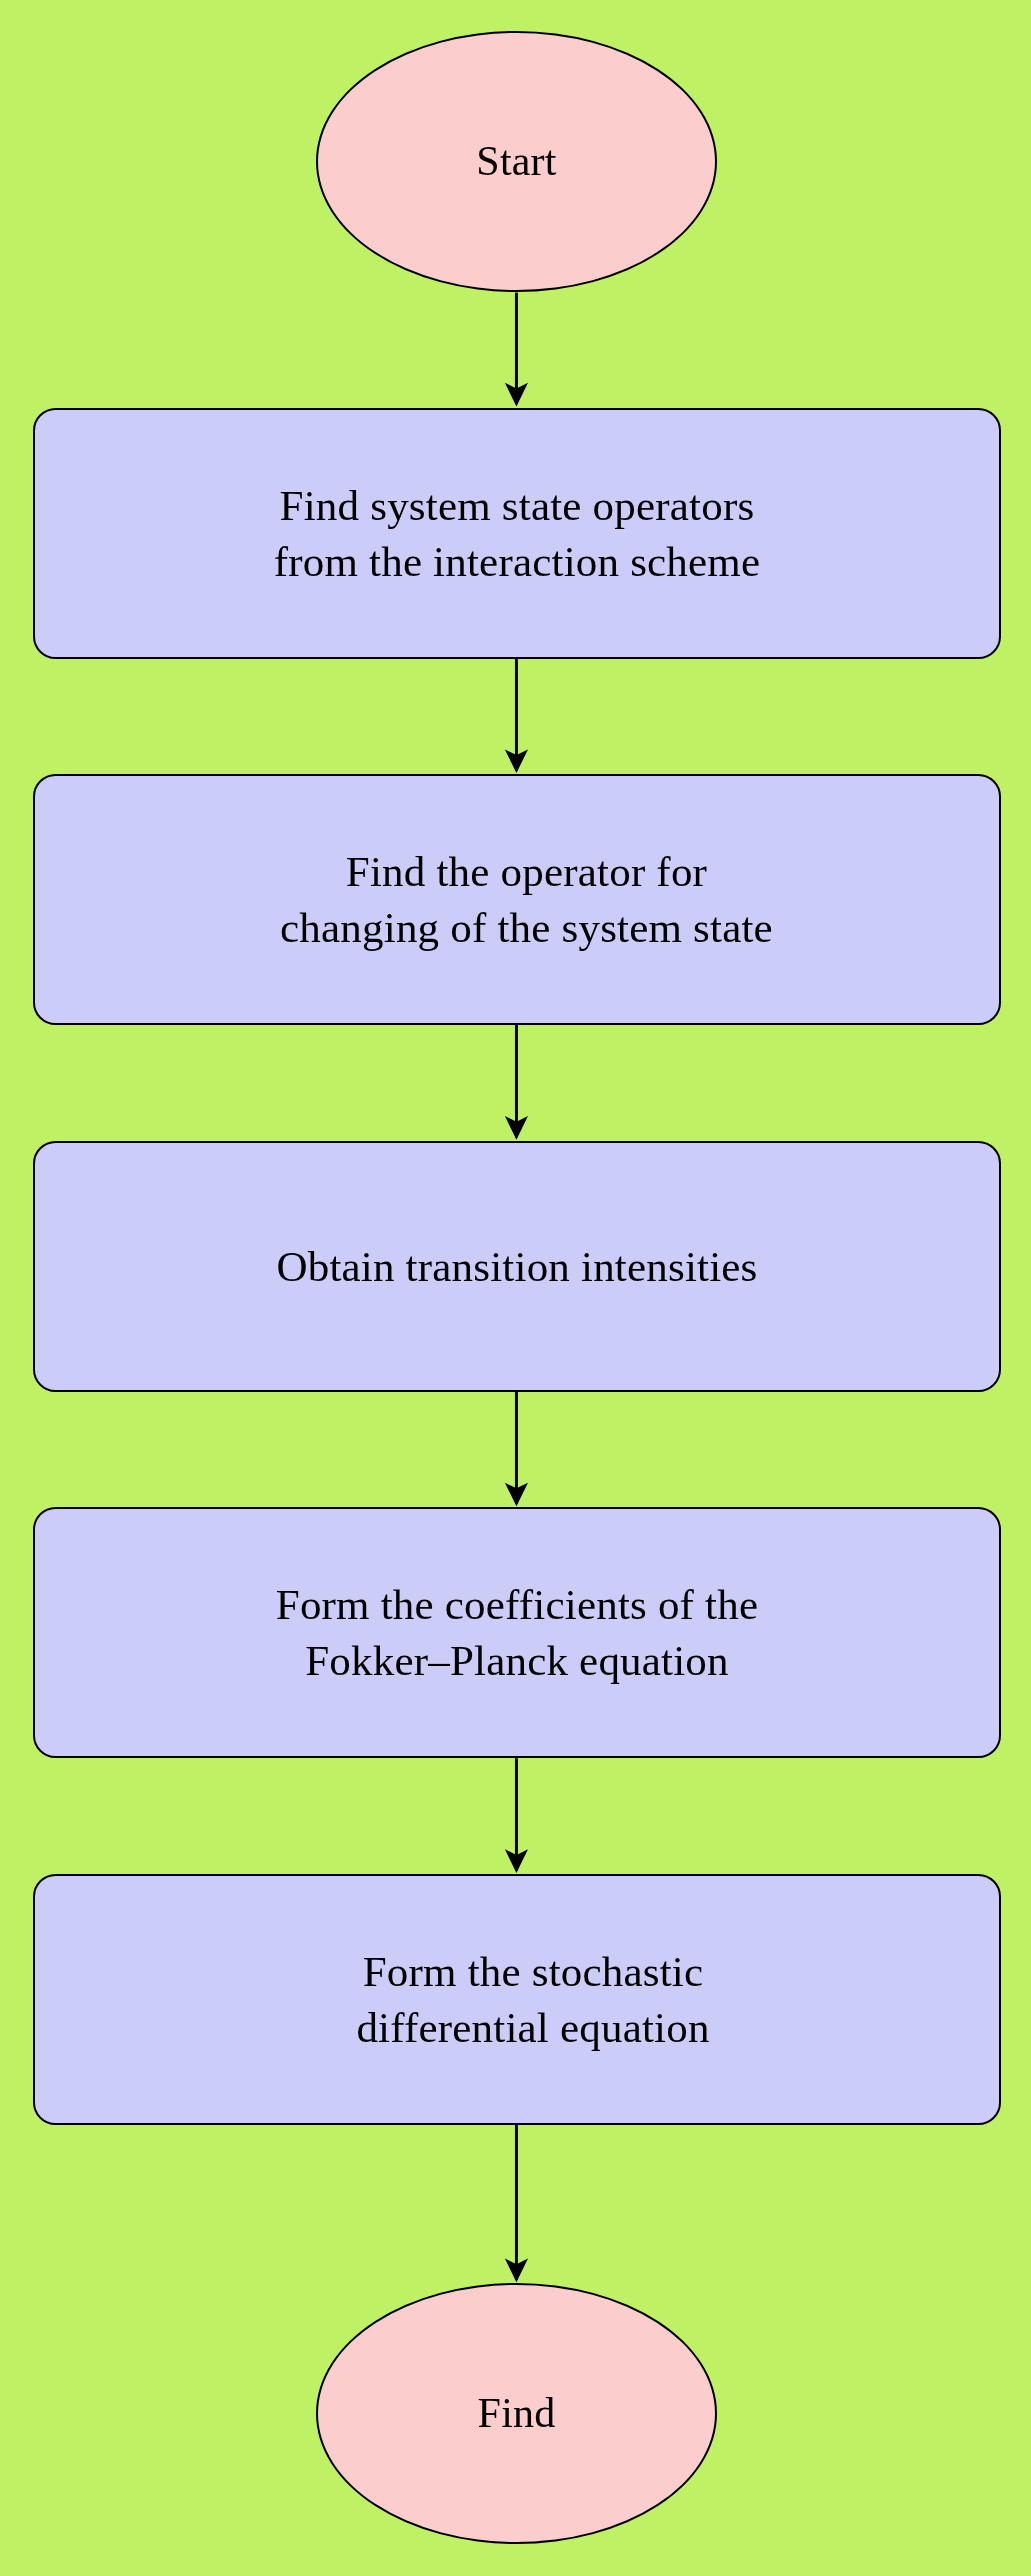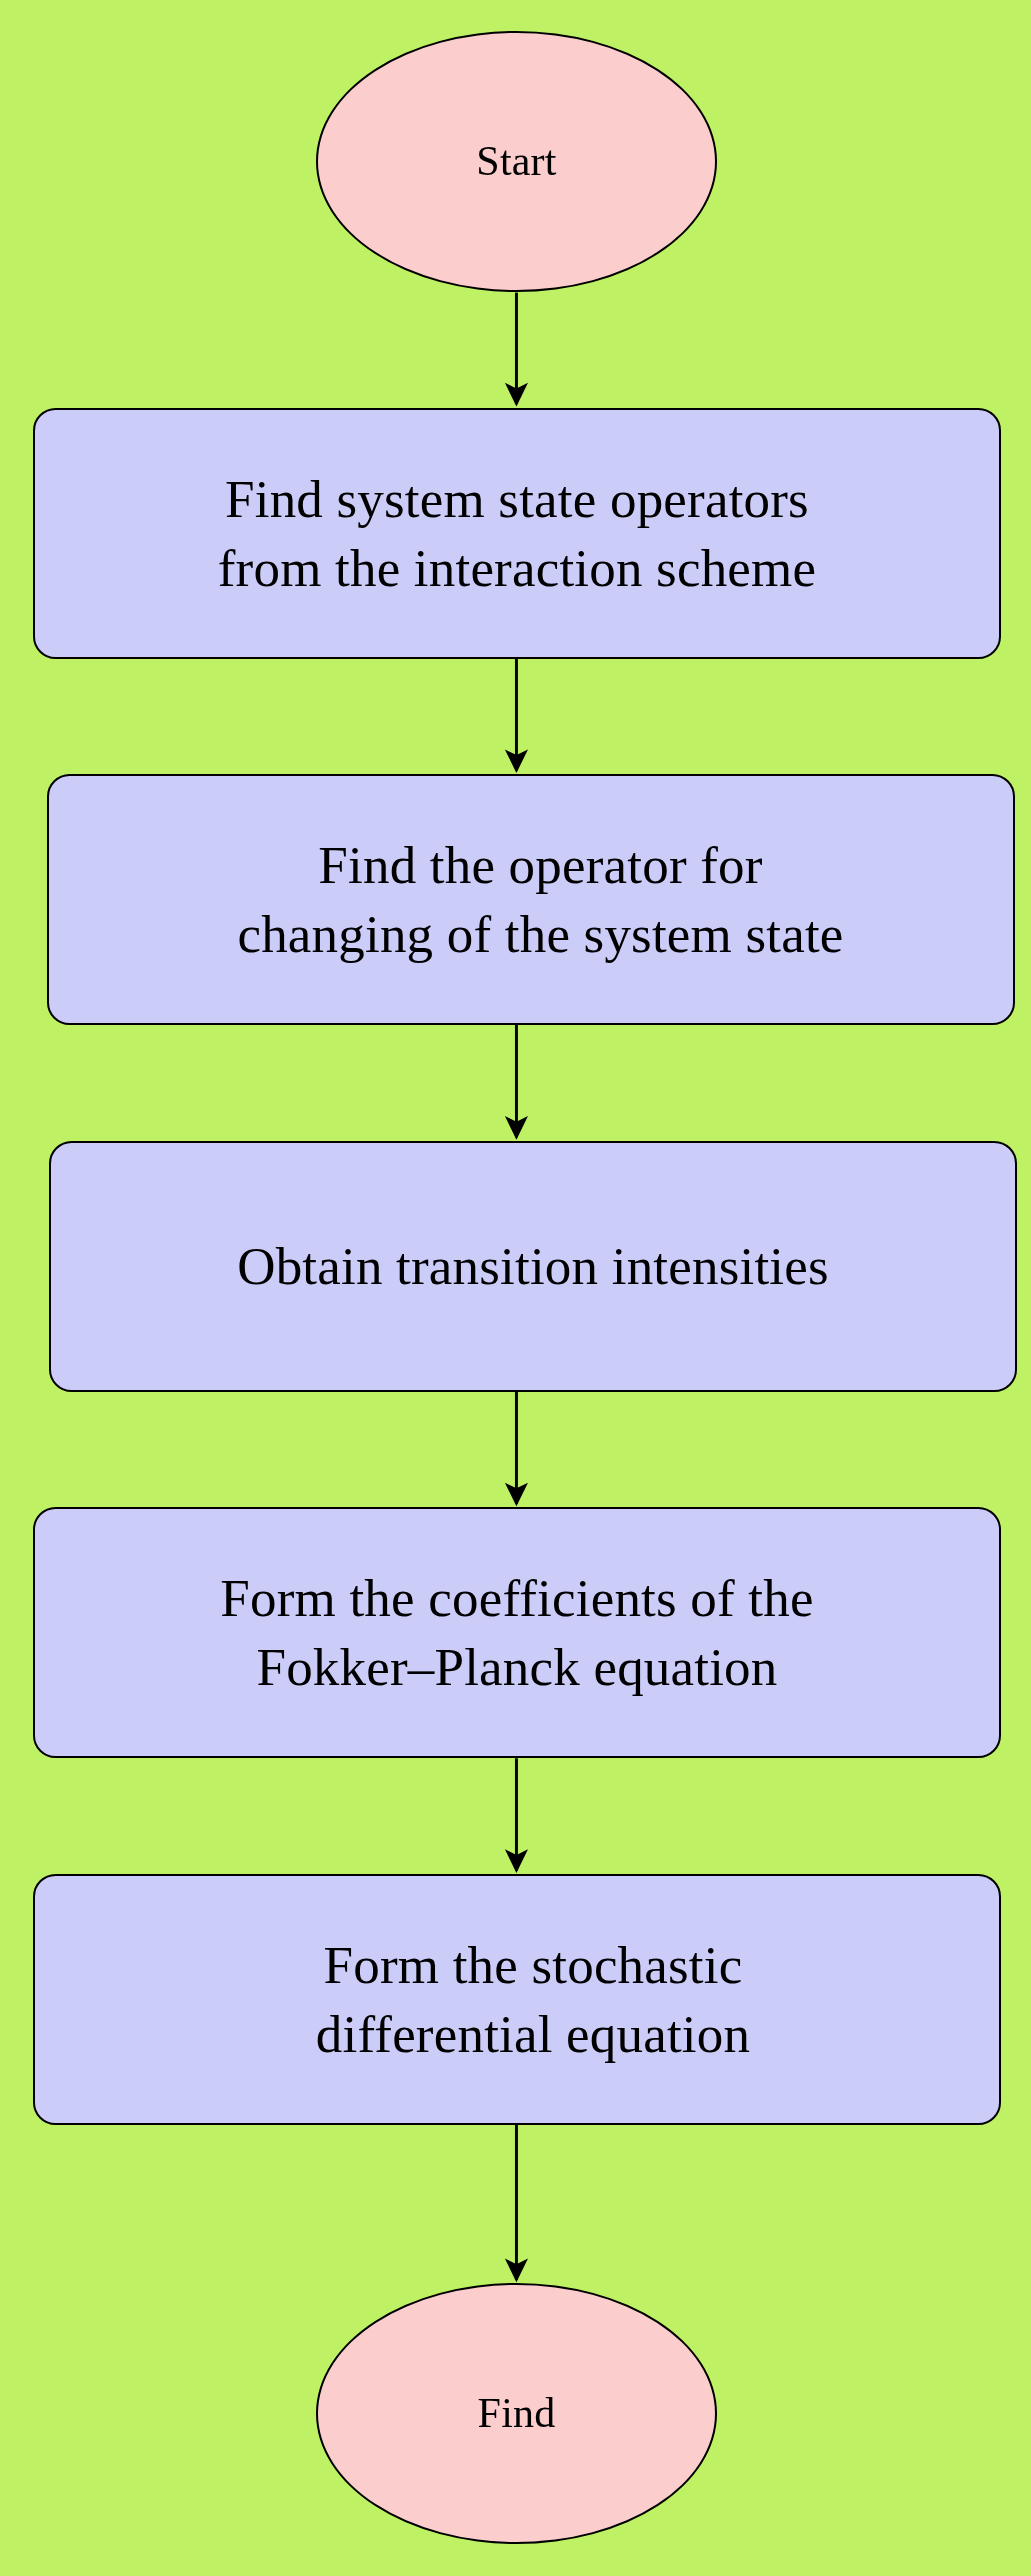--- a/index.html
+++ b/index.html
@@ -31,21 +31,21 @@
   .terminal {
     border-radius: 50%;
     background: #fbcdcd;
   }
   .process {
     border-radius: 22.6px;
     background: #ccccf9;
   }
   .node-label {
     font-family: "Liberation Serif", "DejaVu Serif", serif;
-    font-size: 53px;
+    font-size: 43px;
     line-height: 1.30;
     letter-spacing: 0.2px;
     white-space: pre-line;
     padding: 0 12.2px;
   }
   .terminal .node-label {
     font-size: 42px;
   }
   .edge {
     position: absolute;
@@ -80,26 +80,26 @@
 
   <div class="node terminal" style="left:316px; top:31px; width:401px; height:261px;">
     <span class="node-label">Start</span>
   </div>
 
   <div class="node process" style="left:33px; top:408px; width:968px; height:251px;">
     <span class="node-label">Find system state operators
 from the interaction scheme</span>
   </div>
 
-  <div class="node process" style="left:47px; top:774px; width:968px; height:251px;padding-left:19px;">
+  <div class="node process" style="left:33px; top:774px; width:968px; height:251px;padding-left:19px;">
     <span class="node-label">Find the operator for
 changing of the system state</span>
   </div>
 
-  <div class="node process" style="left:33px; top:1141px; width:968px; height:251px;margin-left:16px;">
+  <div class="node process" style="left:33px; top:1141px; width:968px; height:251px;">
     <span class="node-label">Obtain transition intensities</span>
   </div>
 
   <div class="node process" style="left:33px; top:1507px; width:968px; height:251px;">
     <span class="node-label">Form the coefficients of the
 Fokker–Planck equation</span>
   </div>
 
   <div class="node process" style="left:33px; top:1874px; width:968px; height:251px;padding-left:32px;">
     <span class="node-label">Form the stochastic

